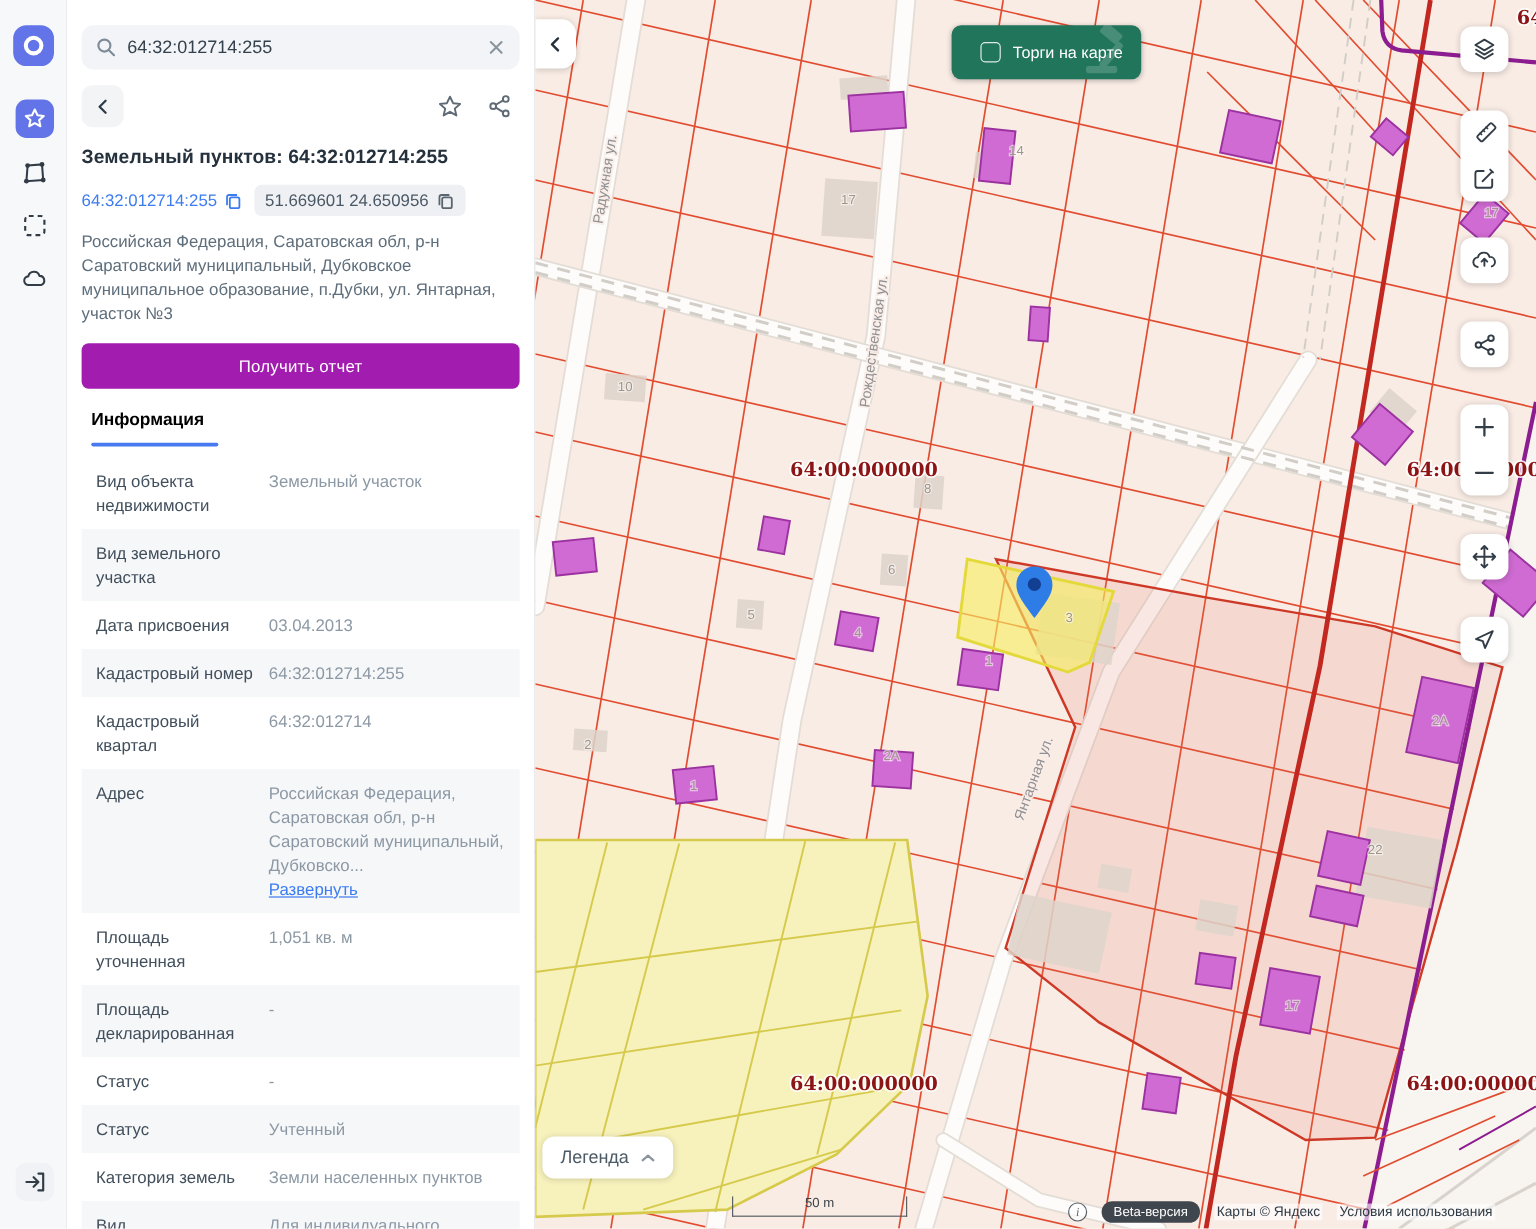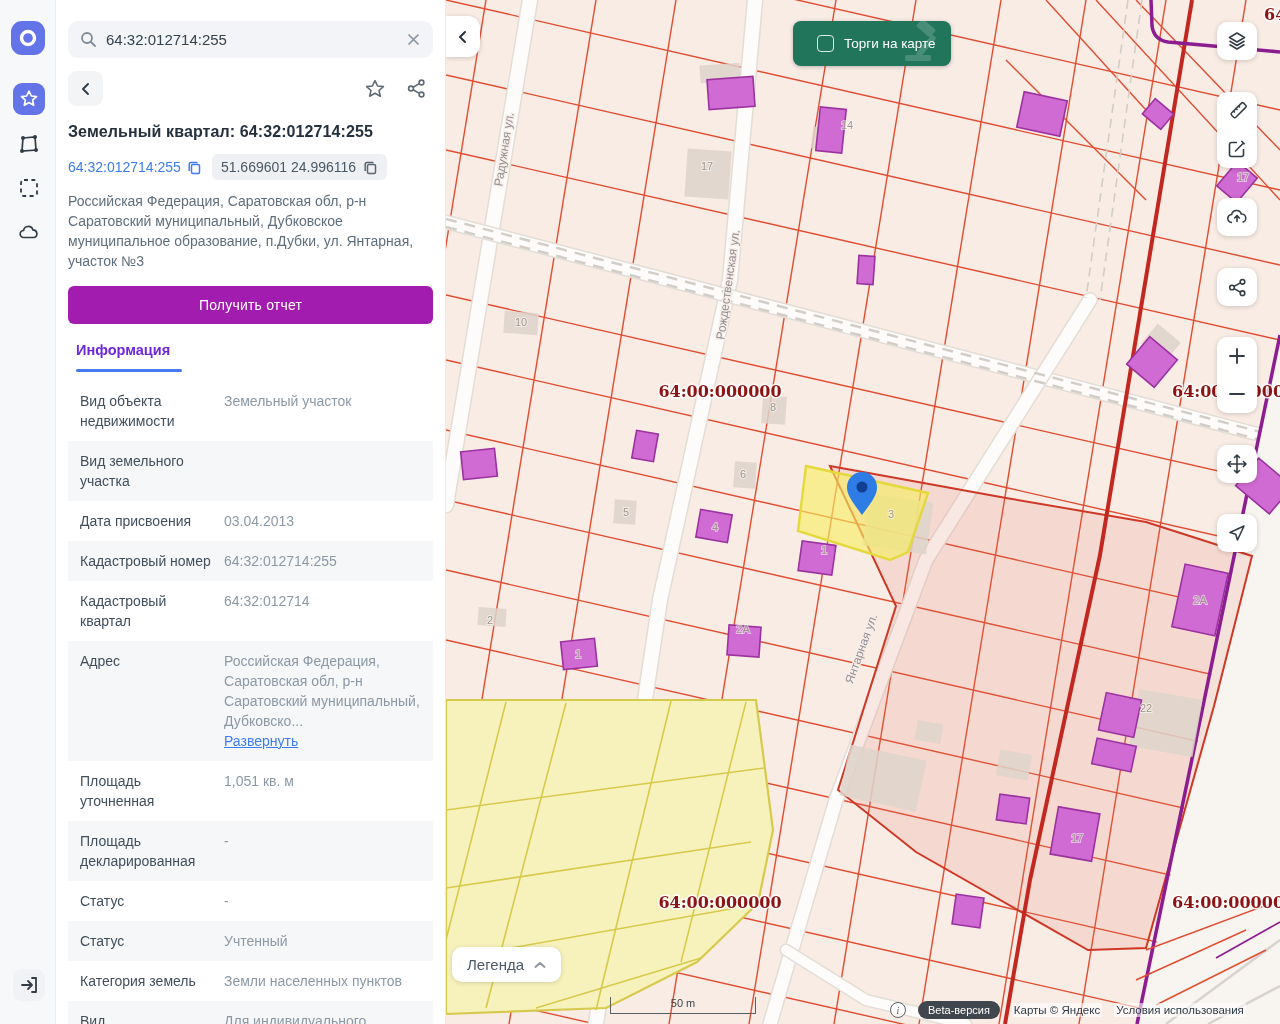--- a/index.html
+++ b/index.html
@@ -22,21 +22,21 @@
   .back-btn { width:35px; height:35px; background:#f3f4f6; border-radius:9px; display:flex; align-items:center; justify-content:center; cursor:pointer; }
   .head-icons { margin-left:auto; display:flex; gap:20px; padding-right:6px; }
   .head-icons span { cursor:pointer; display:flex; }
   .obj-title { margin-top:17px; font-size:16px; font-weight:bold; color:#25313d; letter-spacing:.1px; }
   .chips { margin-top:13px; display:flex; align-items:center; gap:10px; }
   .cad-link { color:#3d7cf0; font-size:14px; text-decoration:none; display:flex; align-items:center; gap:6px; }
   .coord-chip { background:#eef0f4; border-radius:6px; padding:5px 9px; font-size:14px; color:#4a5865; display:flex; align-items:center; gap:7px; }
   .addr { margin-top:11px; font-size:14px; line-height:20px; color:#5f6e7b; }
   .report-btn { margin-top:15px; width:100%; height:38px; background:#a21caf; color:#fff; border:0; border-radius:6px; font-size:14px; font-family:Liberation Sans, sans-serif; cursor:pointer; letter-spacing:.2px; }
   .tab { margin-top:17px; padding:0 8px; display:inline-block; }
-  .tab-label { font-size:14.5px; font-weight:bold; color:#6d28d9; }
+  .tab-label { font-size:14.5px; font-weight:bold; color:#000000; }
   .tab-underline { height:3px; background:#4779f0; border-radius:2px; margin-top:10px; width:106px; margin-left:0; }
   .info-table { margin-top:9px; }
   .irow { display:grid; grid-template-columns:132px 1fr; gap:12px; padding:10px 12px; }
   .irow.alt { background:#f6f7f9; }
   .ilabel { font-size:14px; color:#414f5c; line-height:20px; }
   .ivalue { font-size:14px; color:#8c99a5; line-height:20px; }
   .expand { color:#3d7cf0; font-size:14px; }
 
   
   .map-area { position:relative; width:834px; height:1024px; flex:0 0 834px; overflow:hidden; background:#f9ece5; }
@@ -131,32 +131,32 @@
             <svg width="21" height="21" viewBox="0 0 21 21">
               <circle cx="5" cy="10.5" r="2.4" fill="none" stroke="#5f6a76" stroke-width="1.6"></circle>
               <circle cx="15.5" cy="4.5" r="2.4" fill="none" stroke="#5f6a76" stroke-width="1.6"></circle>
               <circle cx="15.5" cy="16.5" r="2.4" fill="none" stroke="#5f6a76" stroke-width="1.6"></circle>
               <path d="M7.2 9.3 13.3 5.6 M7.2 11.7 13.3 15.4" stroke="#5f6a76" stroke-width="1.6"></path>
             </svg>
           </span>
       </div>
     </div>
 
-    <h1 class="obj-title">Земельный квартал: 64:32:012714:255</h1>
+    <h1 class="obj-title">Земельный пунктов: 64:32:012714:255</h1>
 
     <div class="chips">
       <a href="#" class="cad-link">
           <span>64:32:012714:255</span>
         <svg width="15" height="15" viewBox="0 0 15 15">
             <rect x="4.5" y="4.5" width="8" height="9" rx="1.5" fill="none" stroke="#3d7cf0" stroke-width="1.5"></rect>
             <path d="M10.5 2.5 H4 a1.8 1.8 0 0 0-1.8 1.8 V11" fill="none" stroke="#3d7cf0" stroke-width="1.5"></path>
           </svg>
         </a>
       <span class="coord-chip">
-          <span>51.669601 24.996116</span>
+          <span>51.669601 24.650956</span>
         <svg width="15" height="15" viewBox="0 0 15 15">
             <rect x="4.5" y="4.5" width="8" height="9" rx="1.5" fill="none" stroke="#5a6570" stroke-width="1.5"></rect>
             <path d="M10.5 2.5 H4 a1.8 1.8 0 0 0-1.8 1.8 V11" fill="none" stroke="#5a6570" stroke-width="1.5"></path>
           </svg>
         </span>
     </div>
 
     <p class="addr">Российская Федерация, Саратовская обл, р-н Саратовский муниципальный, Дубковское муниципальное образование, п.Дубки, ул. Янтарная, участок №3</p>
 
     <button class="report-btn">Получить отчет</button>

